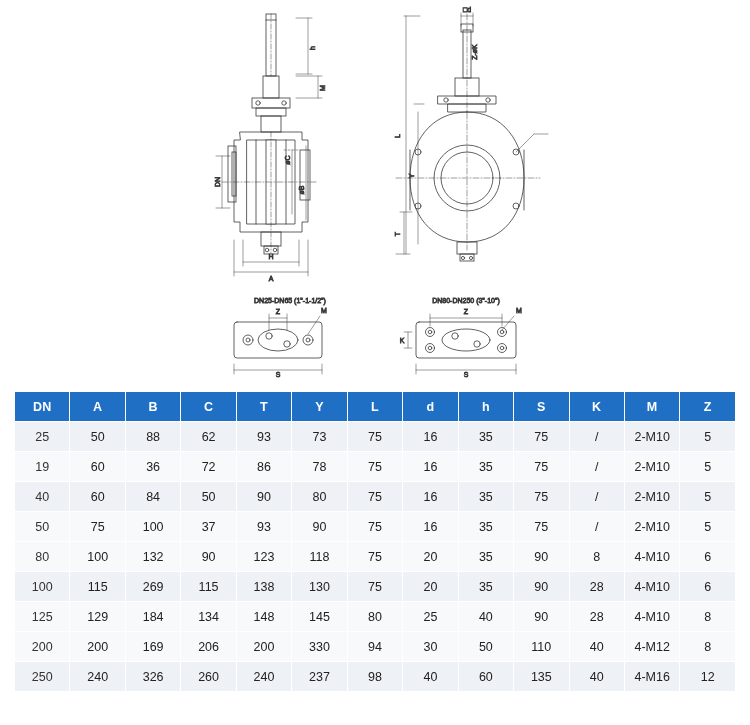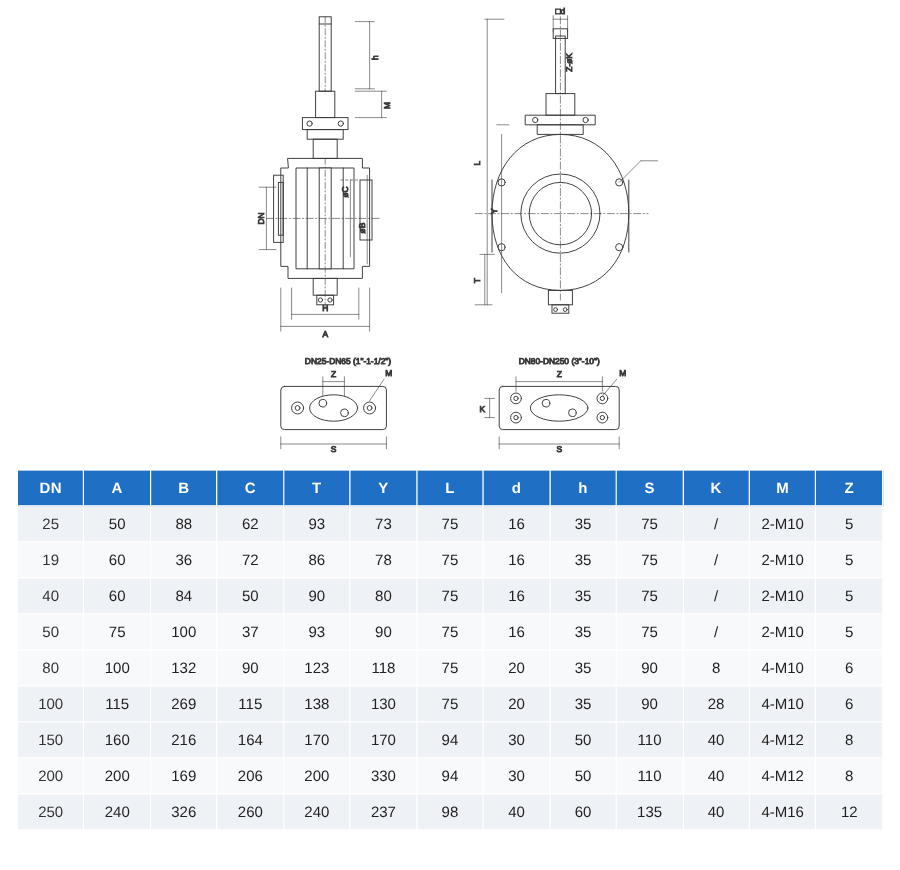--- a/index.html
+++ b/index.html
@@ -380,33 +380,33 @@
           <td>138</td>
           <td>130</td>
           <td>75</td>
           <td>20</td>
           <td>35</td>
           <td>90</td>
           <td>28</td>
           <td>4-M10</td>
           <td>6</td>
         </tr>
-        <tr>
-          <td class="first">150</td>
-          <td>160</td>
-          <td>216</td>
-          <td>164</td>
-          <td>170</td>
-          <td>170</td>
-          <td>94</td>
-          <td>30</td>
-          <td>50</td>
-          <td>110</td>
+        <tr class="alt">
+          <td class="first">125</td>
+          <td>129</td>
+          <td>184</td>
+          <td>134</td>
+          <td>148</td>
+          <td>145</td>
+          <td>80</td>
+          <td>25</td>
           <td>40</td>
-          <td>4-M12</td>
+          <td>90</td>
+          <td>28</td>
+          <td>4-M10</td>
           <td>8</td>
         </tr>
         <tr class="alt">
           <td class="first">200</td>
           <td>200</td>
           <td>169</td>
           <td>206</td>
           <td>200</td>
           <td>330</td>
           <td>94</td>

